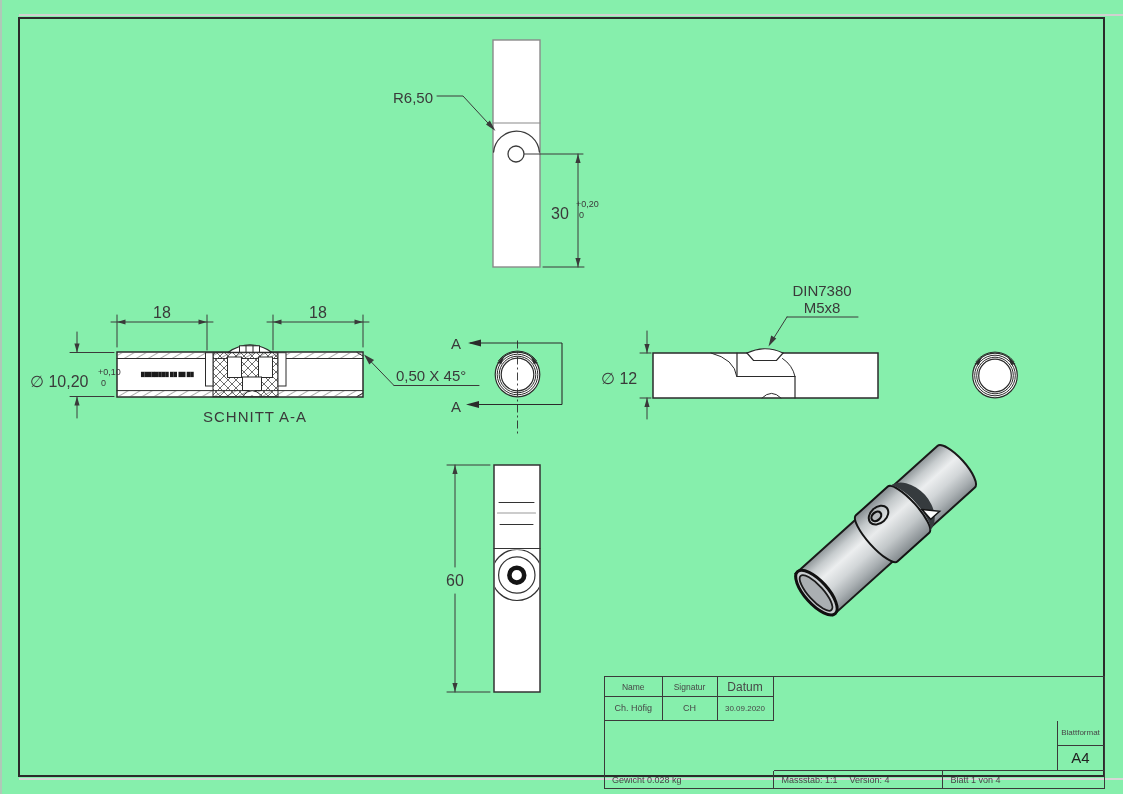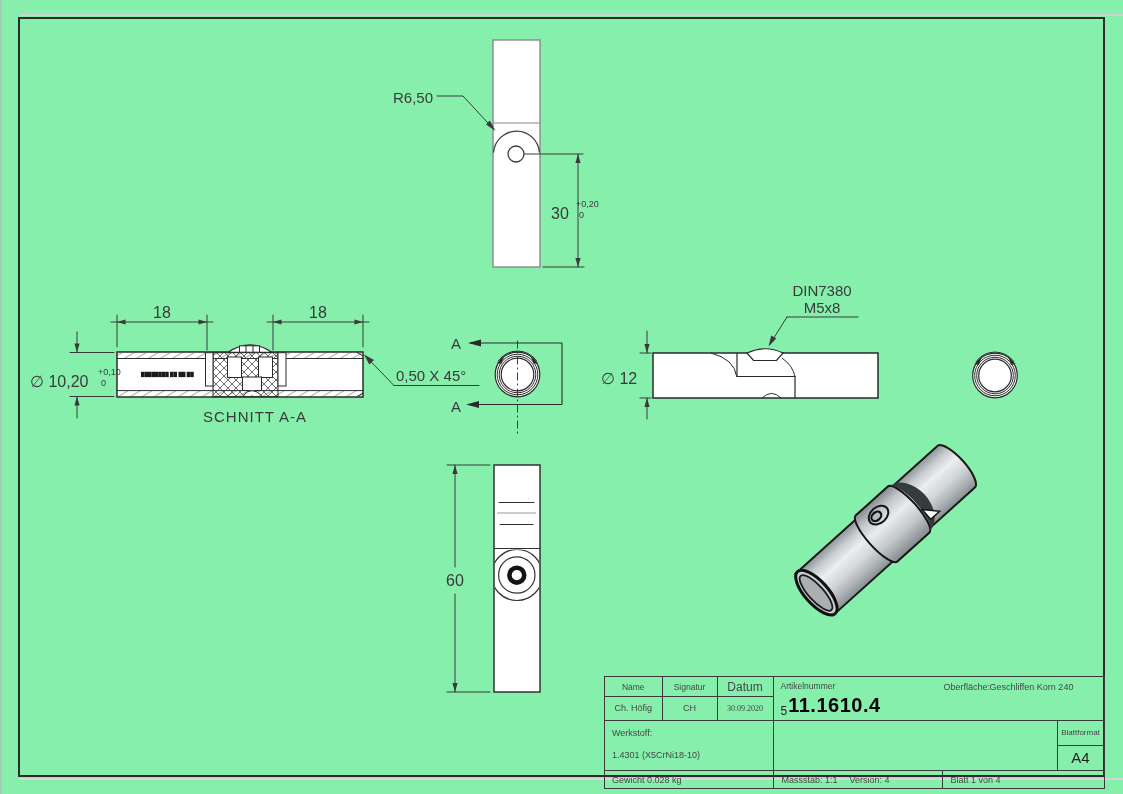--- a/index.html
+++ b/index.html
@@ -229,41 +229,29 @@
   <div id="tblock">
     <div class="cell bR bB ctr" style="left:0;top:0;width:57.5px;height:20px;">
       <span style="font-size:8.5px;">Name</span>
       </div>
     <div class="cell bR bB ctr" style="left:57.5px;top:0;width:55px;height:20px;">
       <span style="font-size:8.5px;">Signatur</span>
       </div>
     <div class="cell bR bB ctr" style="left:112.5px;top:0;width:56px;height:20px;">
       <span style="font-size:12px;">Datum</span>
       </div>
-    <div class="cell bB" style="left:168.5px;top:0;width:330px;height:43.5px;">
-      <span style="position:absolute;left:7px;top:4px;font-size:8.5px;">Artikelnummer</span>
-      <span style="position:absolute;left:170px;top:5px;font-size:9px;">Oberfläche:</span>
-      <span style="position:absolute;left:216px;top:5px;font-size:9px;">Geschliffen Korn 240</span>
-      <span style="position:absolute;left:7px;top:17px;white-space:nowrap;">
-        <span class="artnum-pre">5</span><span class="artnum-big">11.1610.4</span>
-      </span>
-    </div>
     <div class="cell bR bB ctr" style="left:0;top:20px;width:57.5px;height:23.5px;">
       <span>Ch. Höfig</span>
       </div>
     <div class="cell bR bB ctr" style="left:57.5px;top:20px;width:55px;height:23.5px;align-items:center;">
       <span>CH</span>
       </div>
-    <div class="cell bR bB ctr" style="left:112.5px;top:20px;width:56px;height:23.5px;font-family:Liberation Serif, serif;">
+    <div class="cell bR bB ctr" style="left:112.5px;top:20px;width:56px;height:23.5px;">
       <span style="font-size:8px;">30.09.2020</span>
       </div>
-    <div class="cell bR bB" style="left:0;top:43.5px;width:168.5px;height:50px;">
-      <span style="position:absolute;left:7px;top:7px;">Werkstoff:</span>
-      <span style="position:absolute;left:7px;top:29px;">1.4301 (X5CrNi18-10)</span>
-    </div>
     <div class="cell bR bB" style="left:168.5px;top:43.5px;width:284px;height:50px;"></div>
     <div class="cell bB ctr" style="left:452.5px;top:43.5px;width:46px;height:25px;">
       <span style="font-size:8px;">Blattformat</span>
       </div>
     <div class="cell bB ctr" style="left:452.5px;top:68.5px;width:46px;height:25px;">
       <span class="a4">A4</span>
       </div>
     <div class="cell bR" style="left:0;top:93.5px;width:168.5px;height:18px;">
       <span style="position:absolute;left:7px;top:4px;">Gewicht 0.028 kg</span>
       </div>

